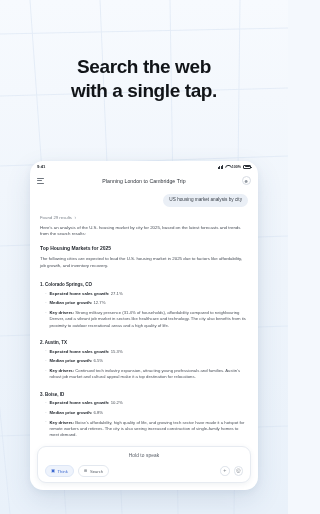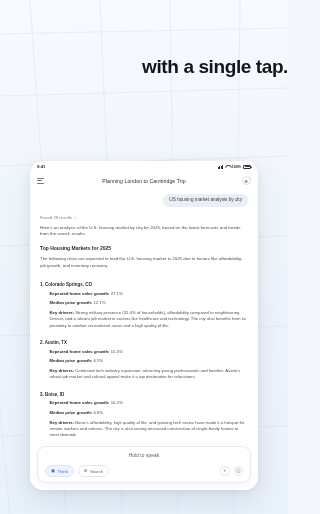--- a/index.html
+++ b/index.html
@@ -25,21 +25,21 @@
   #headline {
     position: absolute;
     top: 55px; left: 0; right: 0;
     text-align: center;
     color: #111418;
     font-weight: 700;
     font-size: 19px;
     line-height: 1.28;
     letter-spacing: -0.4px;
   }
-  #headline .l2 { display: block; text-align: right; }
+  #headline .l2 { display: block; }
 
   
   #tablet {
     position: absolute;
     left: 30px; top: 161px;
     width: 228px; height: 329px;
     background: #ffffff;
     border-radius: 13px;
     box-shadow: 0 10px 26px rgba(54,82,125,.13), 0 2px 7px rgba(54,82,125,.07);
     overflow: hidden;
@@ -202,20 +202,21 @@
       <line x1="0" y1="96" x2="288" y2="88"></line>
       <line x1="0" y1="166" x2="288" y2="156"></line>
       <line x1="0" y1="246" x2="288" y2="236"></line>
       <line x1="0" y1="336" x2="288" y2="326"></line>
       <line x1="0" y1="436" x2="288" y2="426"></line>
     </g>
   </svg>
 </div>
 
 <div id="headline">
+  <span>Search the web</span>
   <span class="l2">with a single tap.</span>
 </div>
 
 <div id="tablet">
 
   <div id="statusbar">
     <span>9:41</span>
     <span class="statusright">
       <span class="bars">
           <i></i>

